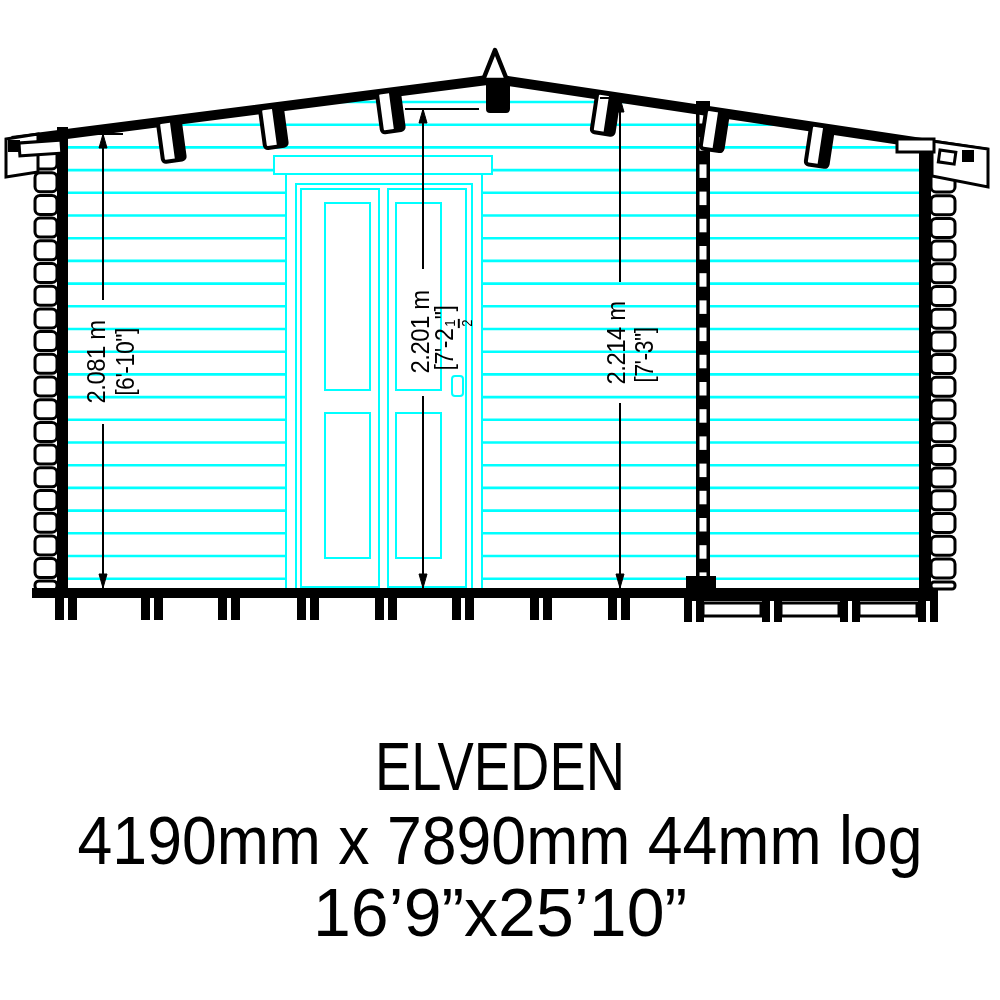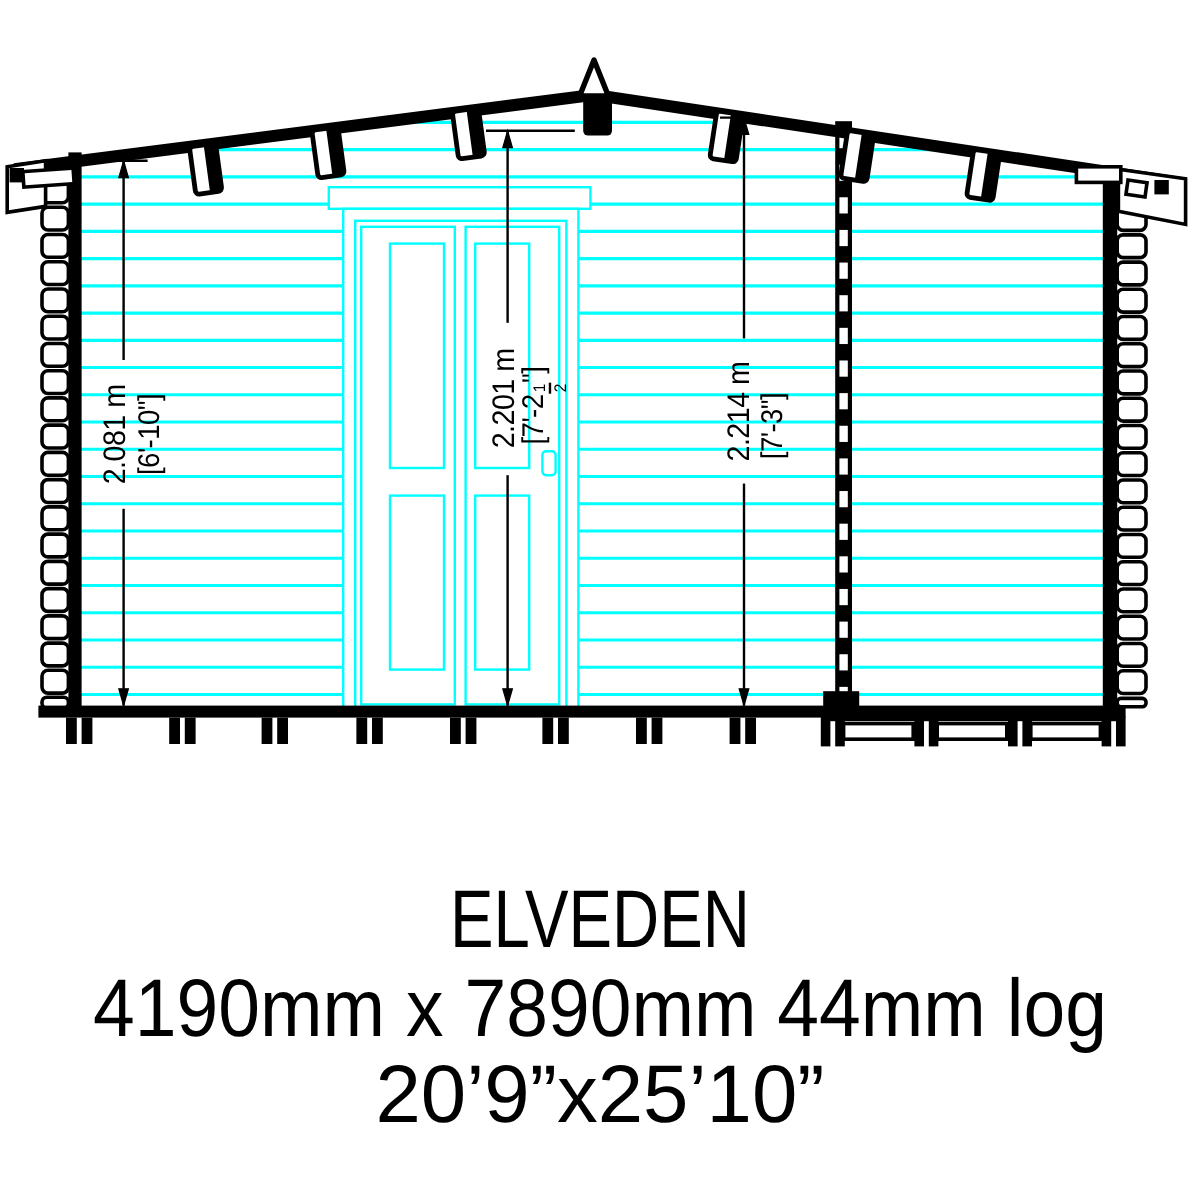--- a/index.html
+++ b/index.html
@@ -233,14 +233,14 @@
         <span class="num">1</span>
         <span class="den">2</span>
       </span><span>"]</span>
   </div>
 
   <div class="dim-label" style="left:616px;top:343px">2.214 m</div>
   <div class="dim-label imp" style="left:644px;top:355px">[7'-3"]</div>
 
   <div class="title-line" style="top:766px;--sx:0.80">ELVEDEN</div>
   <div class="title-line" style="top:840px;--sx:0.92">4190mm x 7890mm 44mm log</div>
-  <div class="title-line" style="top:912px;--sx:1.0">20’9”x25’10”</div>
+  <div class="title-line" style="top:912px;--sx:1.0">16’9”x25’10”</div>
 </div>
 
 </body></html>

